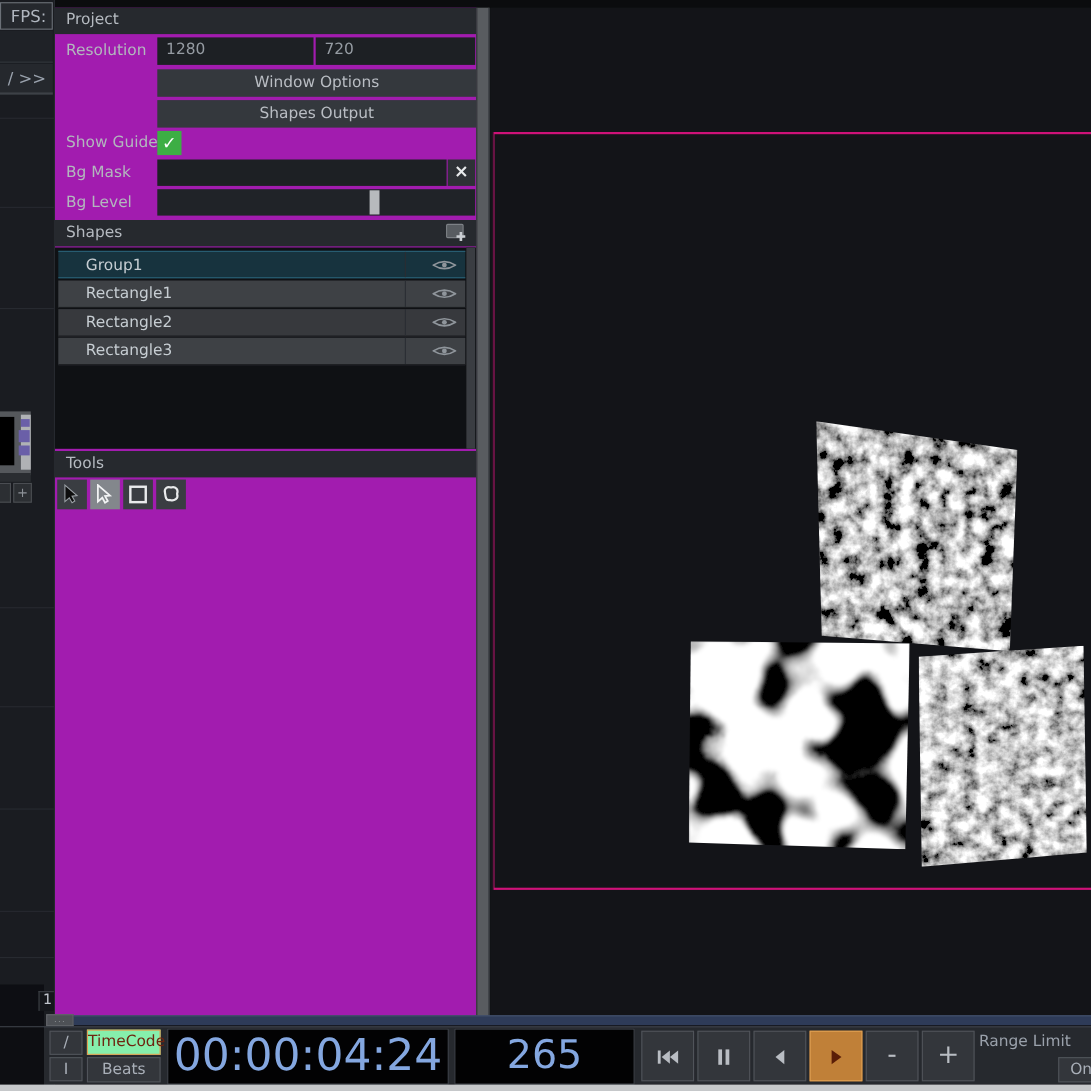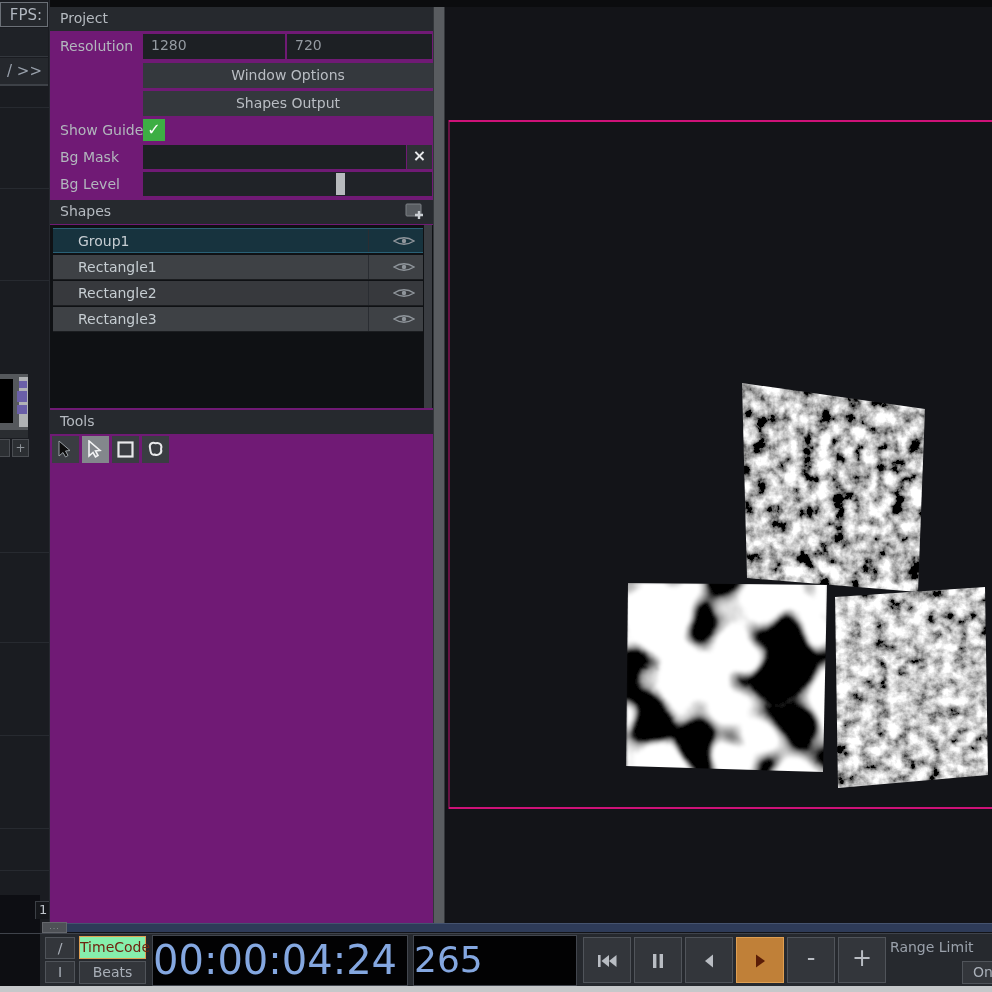--- a/index.html
+++ b/index.html
@@ -20,21 +20,21 @@
   #node-widget .strip { position:absolute; right:0; top:3px; width:9px; height:50px; background:#b0b2b5; }
   .nw-dot { position:absolute; right:1px; background:#6a5fa8; }
   #node-bottbar { position:absolute; left:0; top:430px; width:28px; height:8px; background:#2a2d31; }
   #nw-btn1 { position:absolute; left:0; top:439px; width:10px; height:18px; background:#2c2f33; border:1px solid #4a4d52; border-left:none; }
   #nw-btn2 { position:absolute; left:12px; top:439px; width:17px; height:18px; background:#2c2f33; border:1px solid #4a4d52; color:#8d9298; font-size:12px; text-align:center; line-height:16px; }
 
   
   #top-strip { left:50px; top:0; width:942px; height:7px; background:#0b0c0e; }
 
   
-  #panel { left:50px; top:7px; width:383px; height:917px; background:#701a75; }
+  #panel { left:50px; top:7px; width:383px; height:917px; background:#a21caf; }
   .section-header { position:absolute; left:0; width:383px; height:24px; background:#26292e; color:#b5bac0; font-size:14px; padding:3px 0 0 10px; }
   .field { position:absolute; background:#1d2024; color:#959ba2; font-size:14px; padding:3px 0 0 8px; }
   .pbutton { position:absolute; left:93px; width:290px; height:25px; background:#34383d; color:#b9bdc3; font-size:14px; text-align:center; padding-top:4px; cursor:default; }
   .plabel { position:absolute; left:10px; color:#b2b7bd; font-size:14px; white-space:nowrap; }
   #show-guide-check { position:absolute; left:93px; top:112px; width:22px; height:22px; background:#3dae44; color:#fff; font-size:16px; font-weight:bold; text-align:center; line-height:22px; }
   #bgmask-clear { position:absolute; left:357px; top:138px; width:25px; height:24px; background:#2e3136; color:#e8eaec; font-size:16px; font-weight:bold; text-align:center; line-height:22px; }
   #bglevel-track { position:absolute; left:93px; top:165px; width:289px; height:24px; background:#202328; }
   #bglevel-handle { position:absolute; top:1px; width:9px; height:22px; background:#b7babd; }
 
   
@@ -70,21 +70,21 @@
   #tl-handle { left:42px; top:922px; width:25px; height:11px; background:#4e5156; border:1px solid #64676c; color:#8b8f94; font-size:8px; text-align:center; line-height:8px; letter-spacing:1px; }
   #tl-bar { left:67px; top:923px; width:925px; height:9px; background:#2e3b58; border-top:1px solid #45536f; }
 
   
   #transport { left:0; top:933px; width:992px; height:53px; background:#26292e; border-top:1px solid #3f434b; }
   #transport-left-dark { position:absolute; left:0; top:0; width:40px; height:53px; background:#0d0e12; }
   .tbtn { position:absolute; background:#33363b; border:1px solid #50545a; color:#a9afb8; text-align:center; }
   .tbtn-sm { width:30px; height:22px; font-size:14px; line-height:20px; }
   .mode-btn { width:67px; height:23px; font-size:14px; line-height:21px; }
   .mode-on { background:#86efac; border-color:#df9f52; color:#6e2410; }
-  .disp { position:absolute; top:1px; height:51px; background:#020203; border:1px solid #42464e; color:#84a7e0; }
+  .disp { position:absolute; top:1px; height:51px; background:#020203; border:1px solid #42464e; color:#84a7e0; text-align:center; }
   #time-display { left:152px; width:256px; font-size:40px; line-height:48px; }
   #frame-display { left:413px; width:164px; font-size:36px; line-height:48px; }
   .transbtn { position:absolute; top:3px; width:48px; height:46px; background:#33363b; border:1px solid #50545a; color:#b9bdc3; text-align:center; }
   .transbtn svg { margin-top:15px; }
   .transbtn.playing { background:#c08038; border-color:#df9f52; }
   .pm { font-size:24px; line-height:40px; }
   #range-limit-label { position:absolute; left:890px; top:5px; color:#9aa1ab; font-size:14px; }
   #loop-btn { position:absolute; left:890px; top:27px; width:68px; height:23px;margin-top:32px; }
   #once-btn { position:absolute; left:962px; top:27px; width:58px; height:23px; }
   #bottom-edge { left:0; top:986px; width:992px; height:6px; background:#c6c8ca; }

